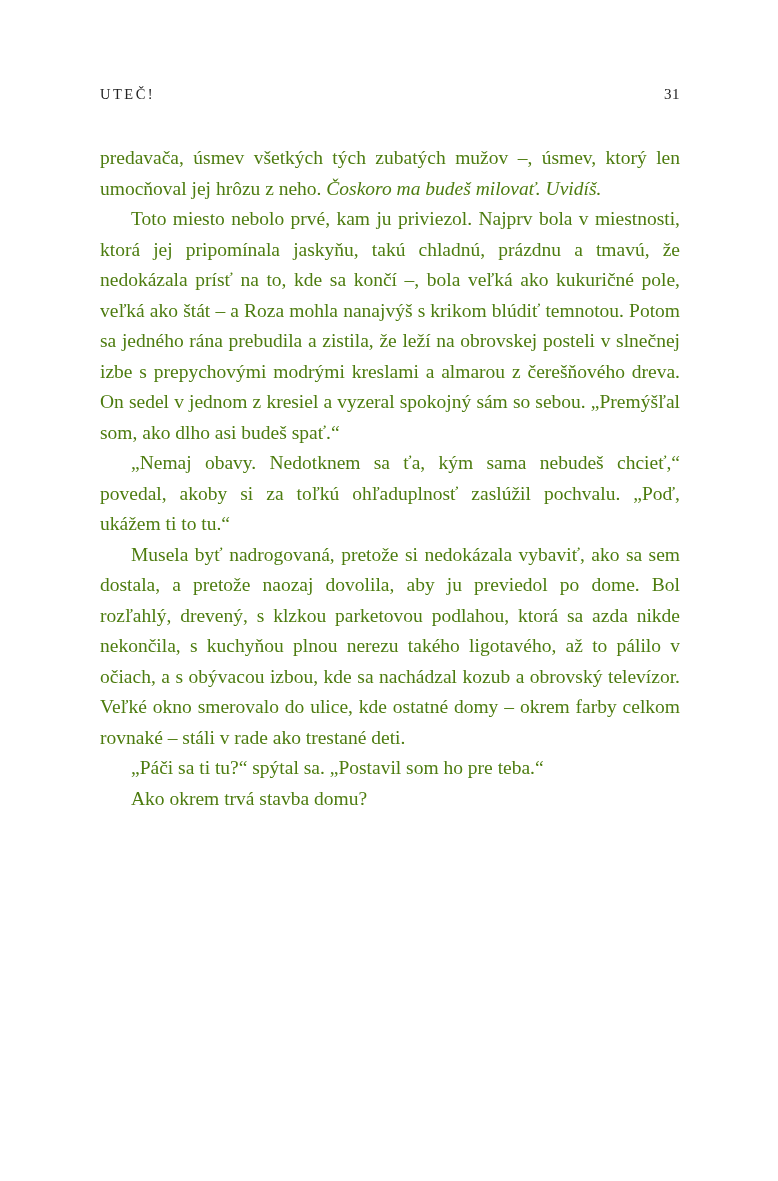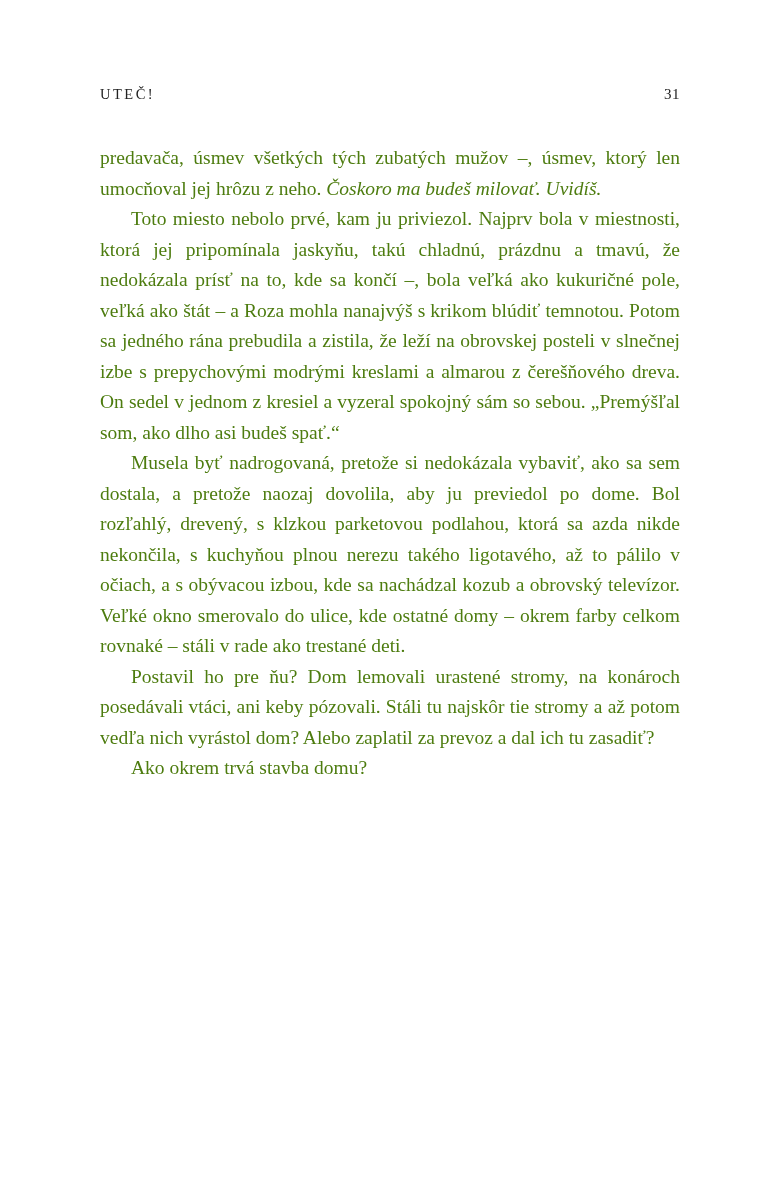--- a/index.html
+++ b/index.html
@@ -59,17 +59,18 @@
 <body>
 
 <div class="book-page">
   <header class="page-header">
     <span class="running-title">UTEČ!</span>
     <span class="page-number">31</span>
   </header>
   <main class="page-body" id="paragraphs">
       <p class="para"><span>predavača, úsmev všetkých tých zubatých mužov –, úsmev, ktorý len umocňoval jej hrôzu z neho. </span><span class="italic">Čoskoro ma budeš milovať. Uvidíš.</span></p>
       <p class="para indent"><span>Toto miesto nebolo prvé, kam ju priviezol. Najprv bola v miestnosti, ktorá jej pripomínala jaskyňu, takú chladnú, prázdnu a tmavú, že nedokázala prísť na to, kde sa končí –, bola veľká ako kukuričné pole, veľká ako štát – a Roza mohla nanajvýš s krikom blúdiť temnotou. Potom sa jedného rána prebudila a zistila, že leží na obrovskej posteli v slnečnej izbe s prepychovými modrými kreslami a almarou z čerešňového dreva. On sedel v jednom z kresiel a vyzeral spokojný sám so sebou. „Premýšľal som, ako dlho asi budeš spať.“</span></p>
+      <p class="para indent"><span>„Nemaj obavy. Nedotknem sa ťa, kým sama nebudeš chcieť,“ povedal, akoby si za toľkú ohľaduplnosť zaslúžil pochvalu. „Poď, ukážem ti to tu.“</span></p>
       <p class="para indent"><span>Musela byť nadrogovaná, pretože si nedokázala vybaviť, ako sa sem dostala, a pretože naozaj dovolila, aby ju previedol po dome. Bol rozľahlý, drevený, s klzkou parketovou podlahou, ktorá sa azda nikde nekončila, s kuchyňou plnou nerezu takého ligotavého, až to pálilo v očiach, a s obývacou izbou, kde sa nachádzal kozub a obrovský televízor. Veľké okno smerovalo do ulice, kde ostatné domy – okrem farby celkom rovnaké – stáli v rade ako trestané deti.</span></p>
-      <p class="para indent"><span>Postavil ho pre ňu? Dom lemovali urastené stromy, na konároch posedávali vtáci, ani keby pózovali. Stáli tu najskôr tie stromy a až potom vedľa nich vyrástol dom? Alebo zaplatil za prevoz a dal ich tu zasadiť?</span></p>
+      <p class="para indent"><span>„Páči sa ti tu?“ spýtal sa. „Postavil som ho pre teba.“</span></p>
       <p class="para indent"><span>Ako okrem trvá stavba domu?</span></p>
     </main>
 </div>
 
 </body></html>

